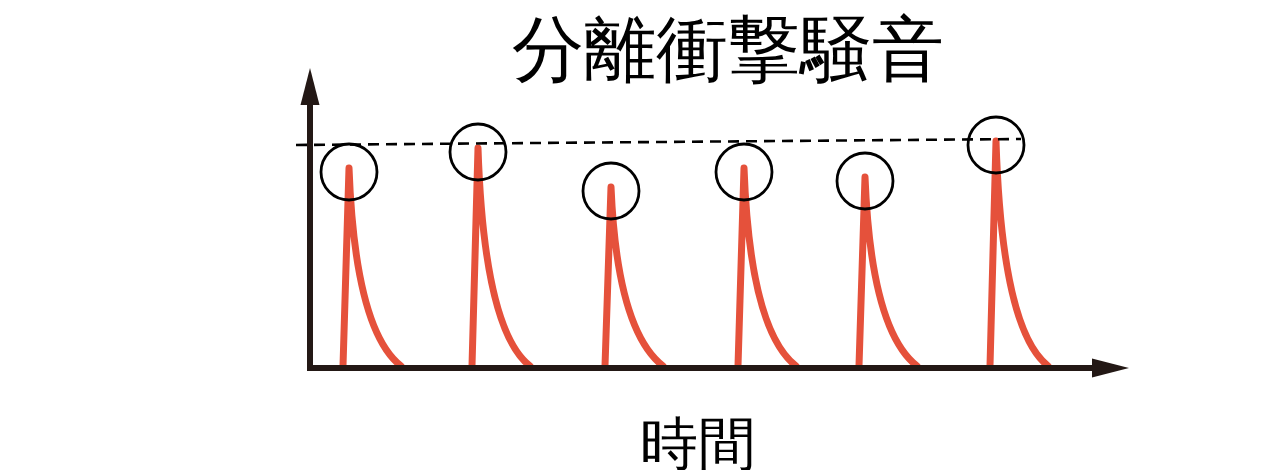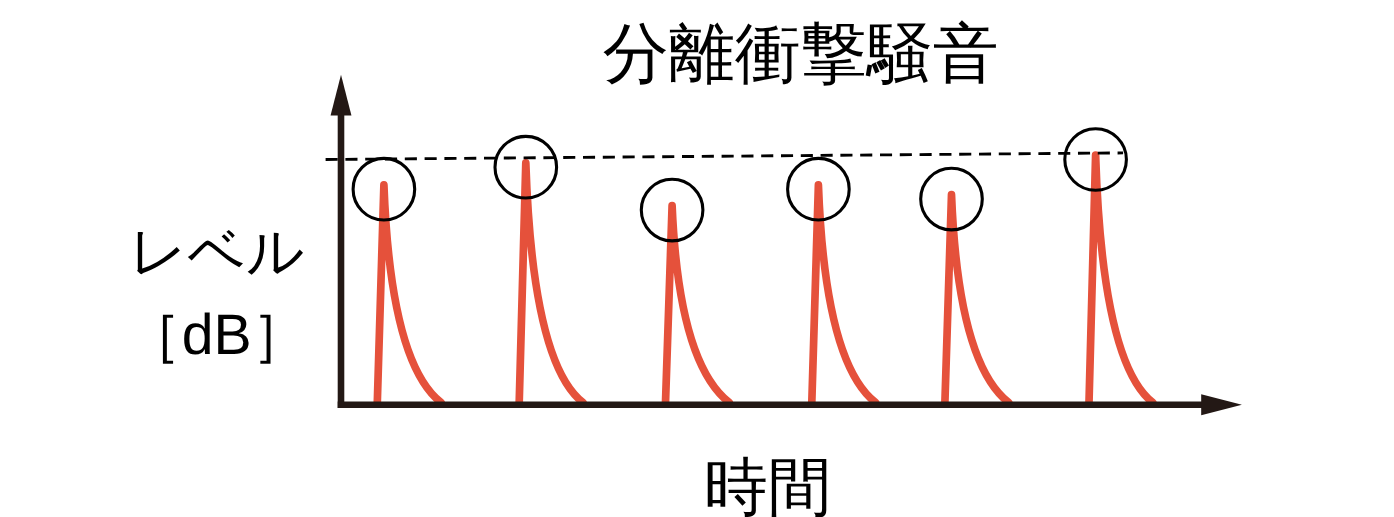--- a/index.html
+++ b/index.html
@@ -24,21 +24,21 @@
   .txt {
     position: absolute;
     white-space: nowrap;
     color: #000000;
     font-weight: 400;
   }
   .title {
     left: 728px;
     top: 18px;
     transform: translateX(-50%);
-    font-size: 60px;
+    font-size: 72px;
     line-height: 62px;
     letter-spacing: 0px;
   }
   .ylabel {
     left: 197px;
     top: 191px;
     transform: translateX(-50%);
     font-size: 52px;
     line-height: 76px;
     text-align: center;
@@ -71,20 +71,16 @@
       <circle cx="865" cy="181" r="28" fill="none" stroke="#000000" stroke-width="2.8"></circle>
       <circle cx="996" cy="145" r="28" fill="none" stroke="#000000" stroke-width="2.8"></circle>
       <line x1="310" y1="371" x2="310" y2="103" stroke="#231815" stroke-width="6"></line>
       <polygon points="310,68 300.5,105 319.5,105" fill="#231815"></polygon>
       <line x1="307" y1="368" x2="1093" y2="368" stroke="#231815" stroke-width="6"></line>
       <polygon points="1129,368 1092,358.5 1092,377.5" fill="#231815"></polygon>
     </svg>
 
   <div class="txt title">分離衝撃騒音</div>
 
-  <div class="txt ylabel">
-    <div>レベル</div>
-    <div>［dB］</div>
-  </div>
 
   <div class="txt xlabel">時間</div>
 
 </div>
 
 </body></html>

